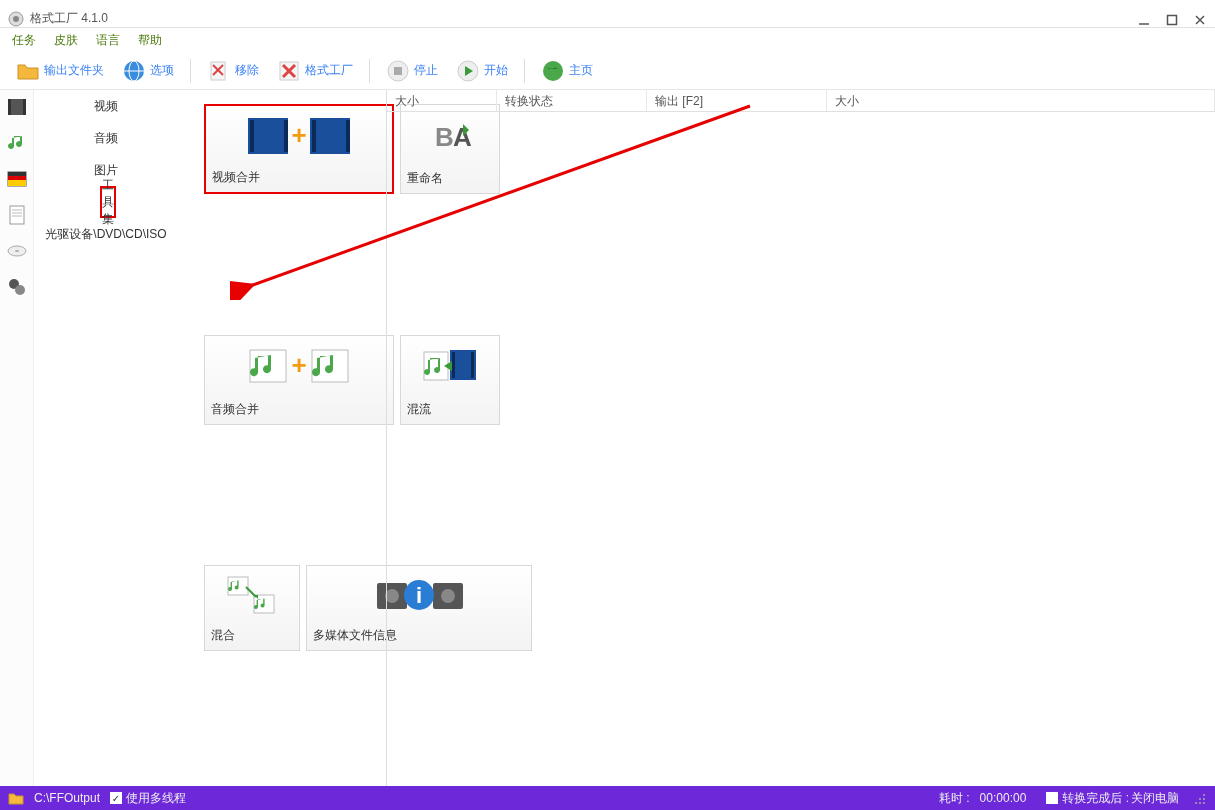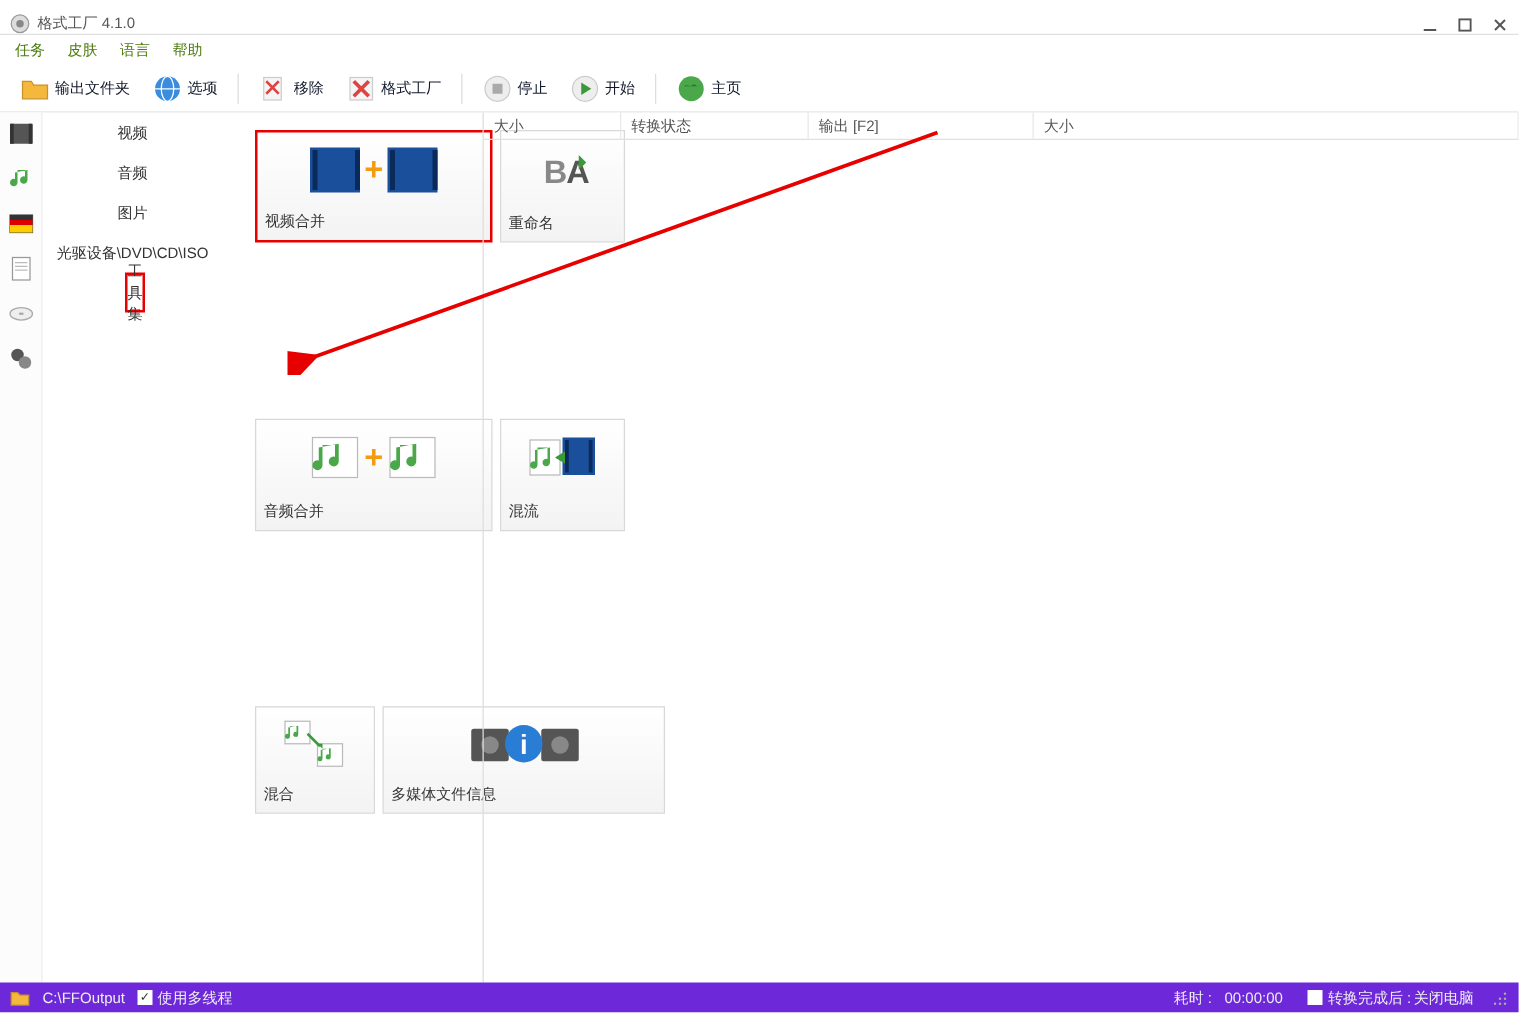--- a/index.html
+++ b/index.html
@@ -14,21 +14,21 @@
 
 
 .menubar { height: 24px; display: flex; align-items: center; padding: 0 12px; gap: 18px; }
 .menubar span { cursor: pointer; color: #4d7c0f; }
 
 
 .toolbar { height: 38px; display: flex; align-items: center; padding: 0 10px; gap: 6px; border-bottom: 1px solid #e8e8e8; }
 .toolbar .tb-btn { display: flex; align-items: center; gap: 4px; padding: 2px 6px; cursor: pointer; }
 .toolbar .tb-icon { width: 24px; height: 24px; }
 .toolbar .tb-sep { width: 1px; height: 24px; background: #ddd; margin: 0 4px; }
-.toolbar .tb-label { color: #0f172a; }
+.toolbar .tb-label { color: #3b82f6; }
 
 
 .main { display: flex; height: calc(100% - 28px - 24px - 38px - 24px); }
 
 
 .sidebar-icons { width: 34px; background: #fcfcfc; border-right: 1px solid #eee; display: flex; flex-direction: column; align-items: center; padding-top: 6px; gap: 14px; }
 .sidebar-icons .si { width: 22px; height: 22px; cursor: pointer; }
 
 
 .panel { width: 352px; display: flex; flex-direction: row; }
@@ -192,22 +192,22 @@
         <circle cx="8" cy="8" r="5" fill="#555"></circle>
         <circle cx="14" cy="14" r="5" fill="#888"></circle>
       </svg>
   </div>
 
   <div class="panel">
     <div class="cat-list">
       <div class="cat-item">视频</div>
       <div class="cat-item">音频</div>
       <div class="cat-item">图片</div>
+      <div class="cat-item active" style="margin:0 62px 0 66px;">工具集</div>
       <div class="cat-item">光驱设备\DVD\CD\ISO</div>
-      <div class="cat-item active" style="margin:0 62px 0 66px;">工具集</div>
     </div>
 
     <div class="tool-grid" style="margin-top:8px; padding-left:2px;">
 
       <div style="display:flex; gap:6px; width:100%; padding:0 24px;">
         <div class="tool-card med selected">
           <div class="ic-area">
             <svg width="110" height="44" viewBox="0 0 110 44">
               <rect x="4" y="4" width="40" height="36" fill="#1a4f9c"></rect>
                 <rect x="6" y="6" width="4" height="32" fill="#0a2a5a"></rect>

